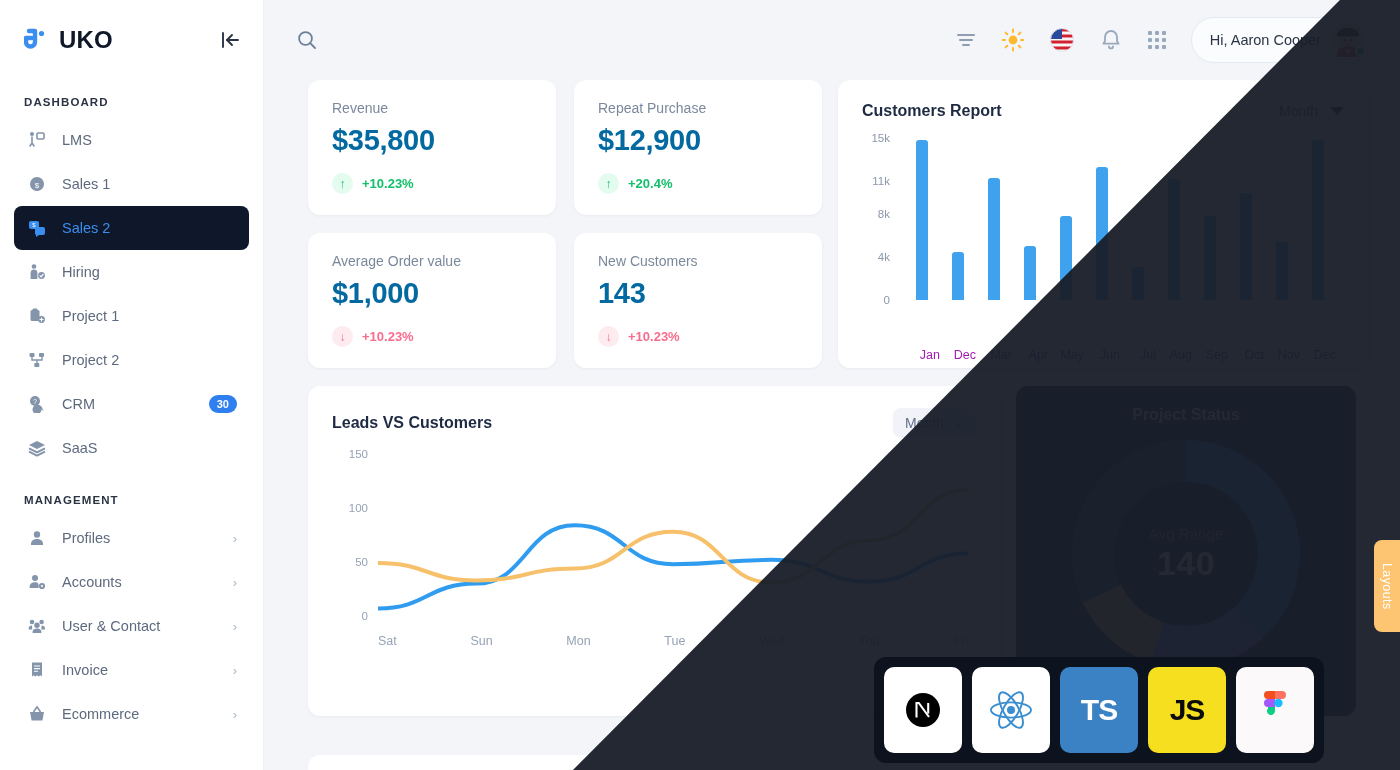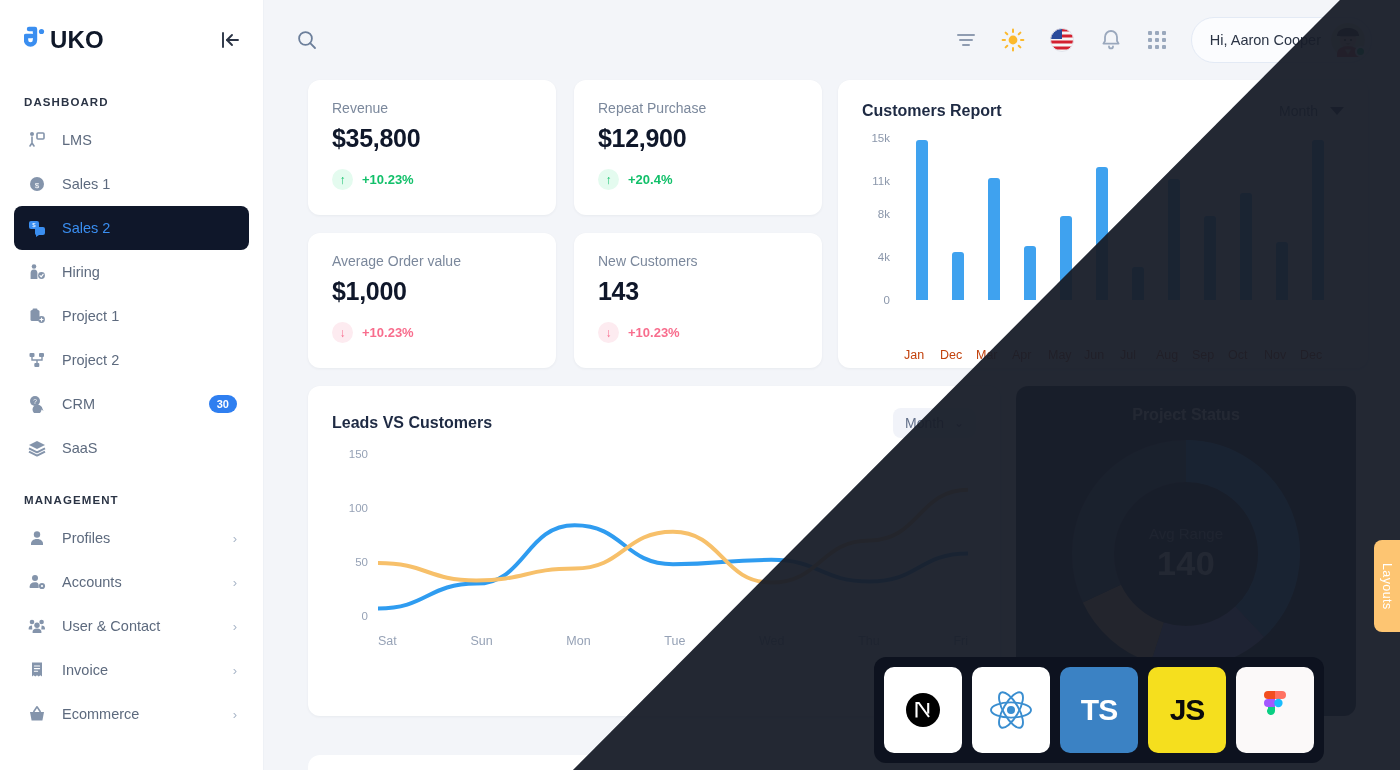--- a/index.html
+++ b/index.html
@@ -16,21 +16,21 @@
     position: absolute; left: 0; top: 0;
     width: 264px; height: 770px;
     background: #ffffff;
     border-right: 1px solid #eef1f6;
     overflow: hidden;
   }
   .brand-row {
     height: 80px; display: flex; align-items: center;
     padding: 0 22px 0 24px; justify-content: space-between;
   }
-  .brand { display: flex; align-items: flex-start; }
+  .brand { display: flex; align-items: flex-end; gap: 9px; }
   .brand-mark { width: 26px; height: 26px; }
   .brand-name {
     font-size: 24px; font-weight: 700; color: #0f1829; letter-spacing: .2px;
   }
   .collapse-btn {
     color: #2b3445; display: flex; align-items: center; cursor: pointer;
   }
   .nav-section-title {
     font-size: 11.5px; font-weight: 700; letter-spacing: 1.1px;
     color: #2b3445; padding: 16px 24px 10px 24px;
@@ -79,21 +79,21 @@
     padding: 0 44px 0 44px;
   }
   .row1 { display: flex; gap: 16px; }
   .kpi-grid { display: grid; grid-template-columns: 248px 248px; gap: 18px; }
   .card {
     background: #fff; border-radius: 12px;
     box-shadow: 0 1px 3px rgba(28,41,64,.05);
   }
   .kpi { padding: 20px 24px 18px 24px; height: 135px; }
   .kpi-title { font-size: 14px; color: #7b889c; margin-bottom: 8px; }
-  .kpi-value { font-size: 25px; font-weight: 700; color: #0f172a; letter-spacing: -.3px; }
+  .kpi-value { font-size: 29px; font-weight: 700; color: #0369a1; letter-spacing: -.3px; }
   .kpi-delta { display: flex; align-items: center; gap: 9px; margin-top: 16px; }
   .delta-ring {
     width: 21px; height: 21px; border-radius: 50%;
     display: flex; align-items: center; justify-content: center; font-size: 12px;
   }
   .delta-up { background: #e4fbef; color: #12c06a; }
   .delta-down { background: #fdebf0; color: #f86d8d; }
   .delta-text { font-size: 13px; font-weight: 600; }
   .delta-text.up { color: #12c06a; }
   .delta-text.down { color: #f86d8d; }
@@ -105,21 +105,21 @@
   .select-plain { display: flex; align-items: center; gap: 12px; font-size: 14px; color: #46536b; cursor: pointer; }
   .tri-down { width: 0; height: 0; border-left: 7px solid transparent; border-right: 7px solid transparent; border-top: 8px solid #2b3445; }
 
   .bars-wrap { display: flex; margin-top: 18px; height: 200px; }
   .y-axis { width: 34px; position: relative; height: 162px; }
   .y-tick { position: absolute; right: 6px; font-size: 11.5px; color: #8b97ab; transform: translateY(-50%); }
   .plot { flex: 1; display: flex; align-items: flex-end; justify-content: space-between; height: 162px; padding: 0 8px; }
   .bar-col { display: flex; flex-direction: column; align-items: center; width: 36px; height: 100%; justify-content: flex-end; }
   .bar { width: 12px; background: #3fa2ef; border-radius: 3px 3px 0 0; }
   .x-labels { display: flex; justify-content: space-between; padding: 0 8px; margin-left: 34px; margin-top: 10px; }
-  .x-lab { width: 36px; text-align: left; font-size: 12.5px; color: #c2410c; }
+  .x-lab { width: 36px; text-align: right; font-size: 12.5px; color: #a21caf; }
 
   
   .row2 { display: flex; gap: 16px; margin-top: 18px; }
   .leads-card { flex: 1; padding: 22px 24px 18px 24px; height: 330px; position: relative; }
   .select-chip {
     background: #f1f3f9; border-radius: 8px; padding: 7px 12px;
     display: flex; align-items: center; gap: 10px;
     font-size: 14px; color: #63708a; cursor: pointer;
   }
   .chev { font-size: 12px; color: #63708a; }

